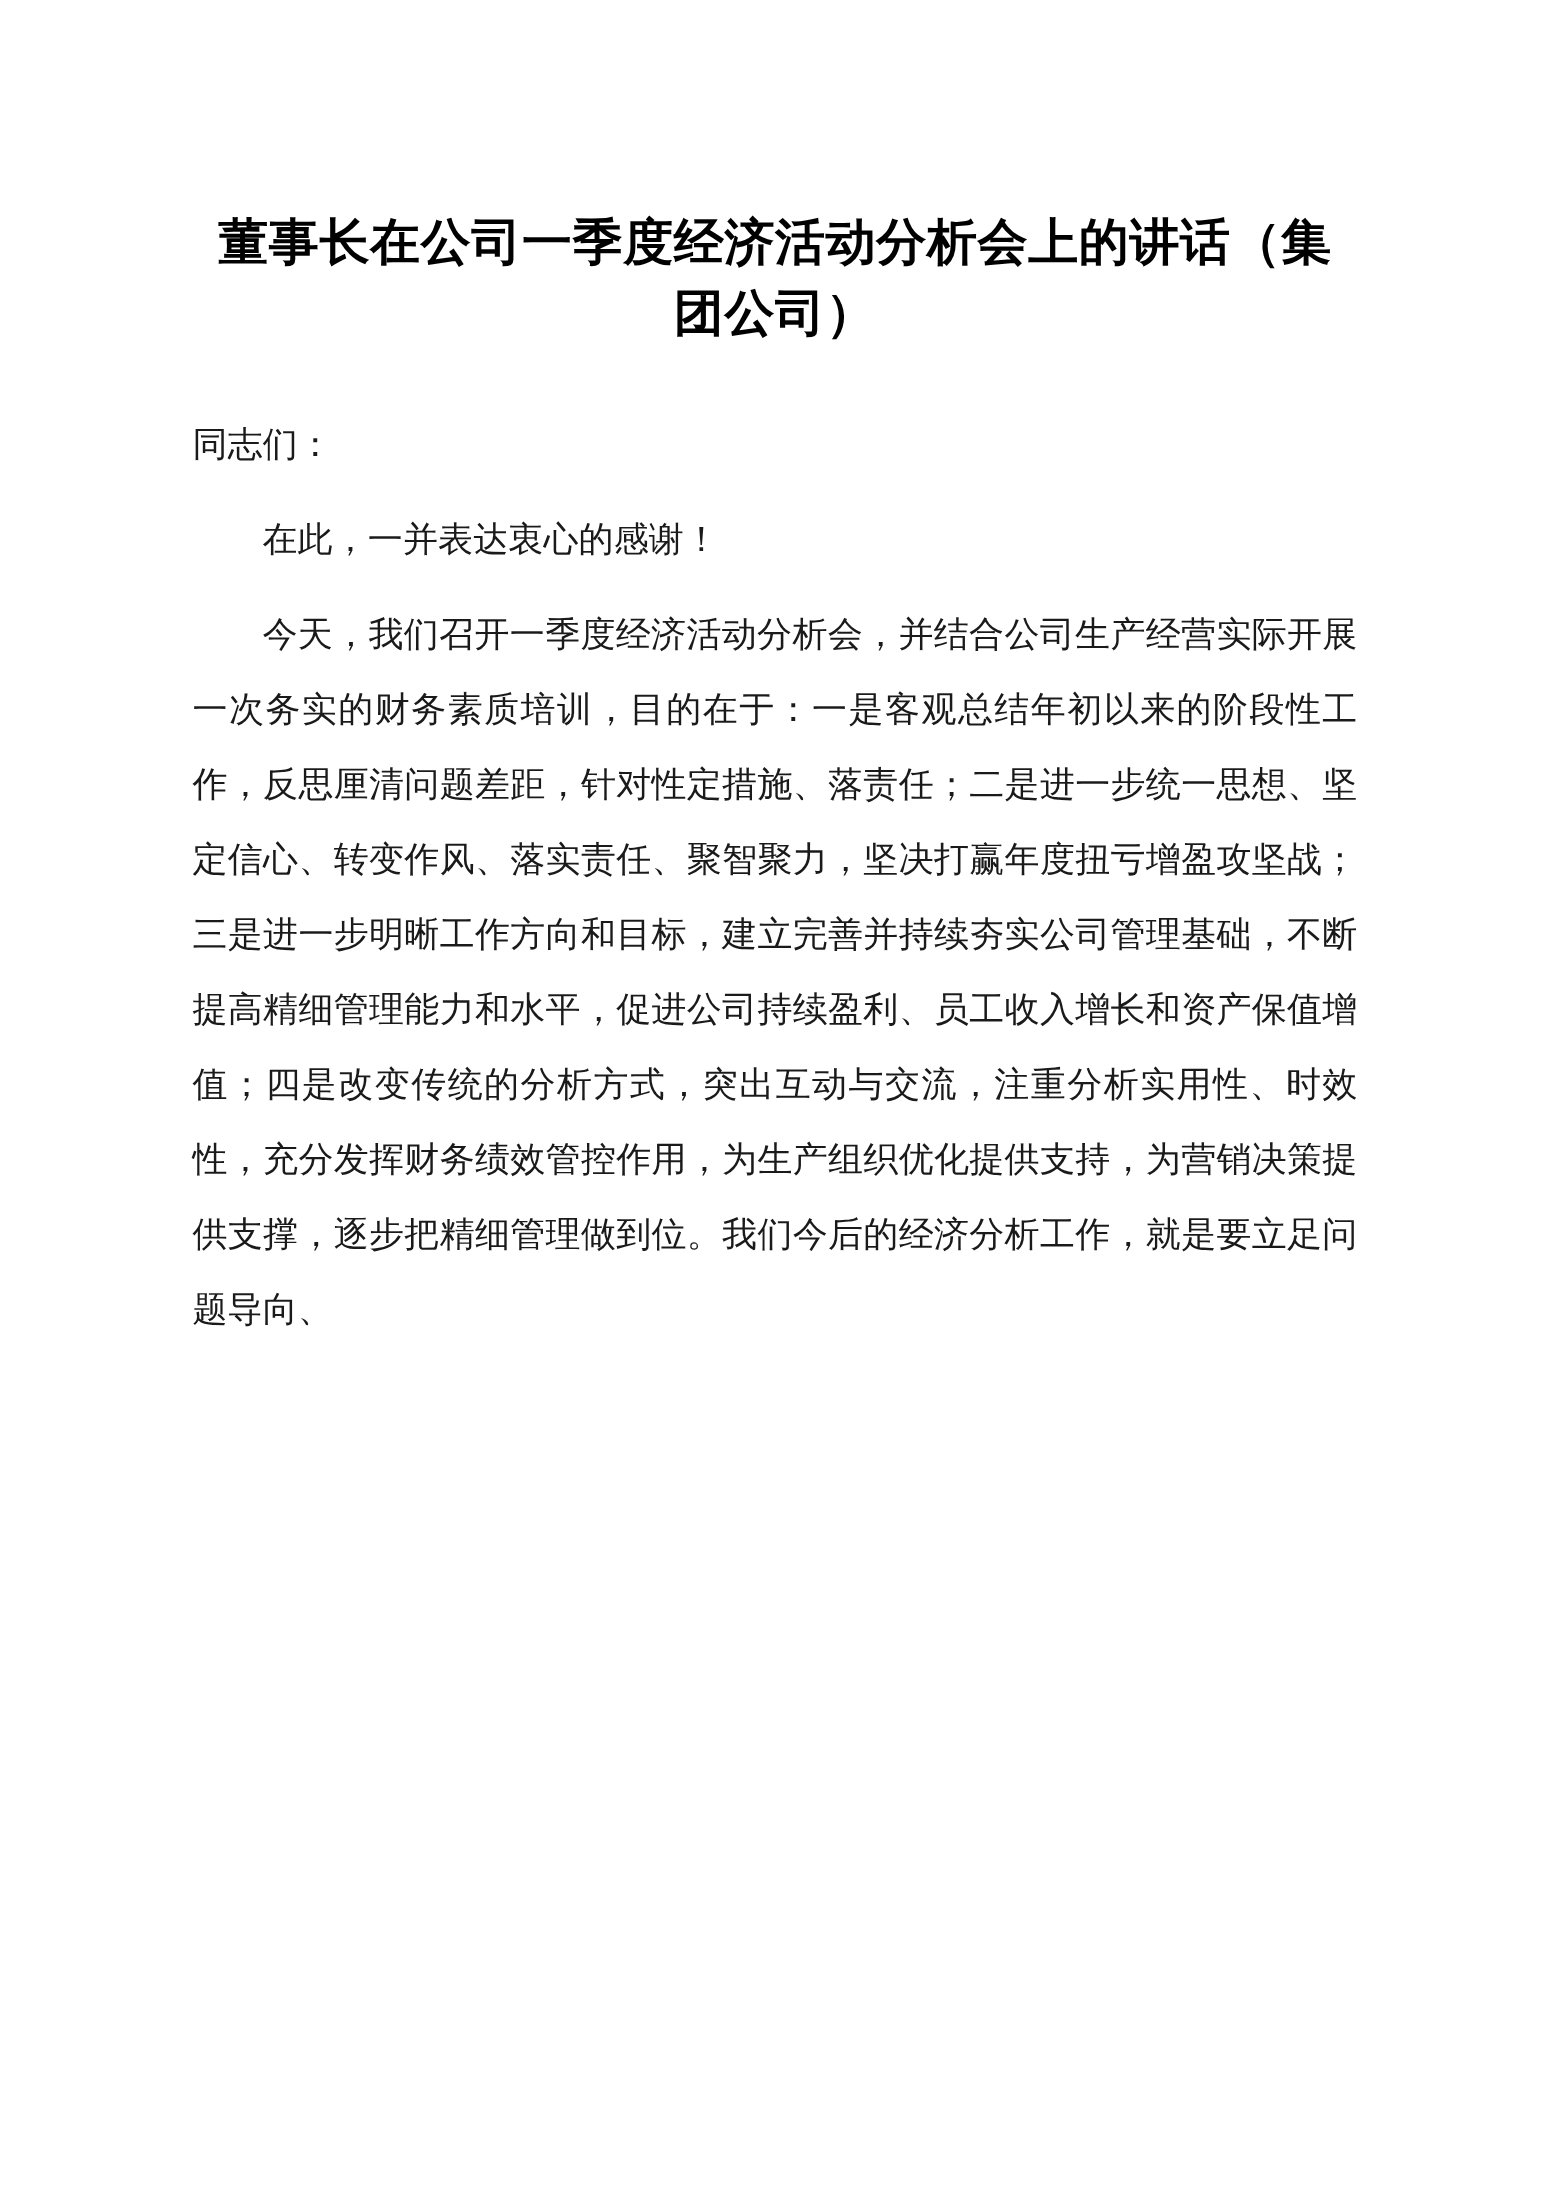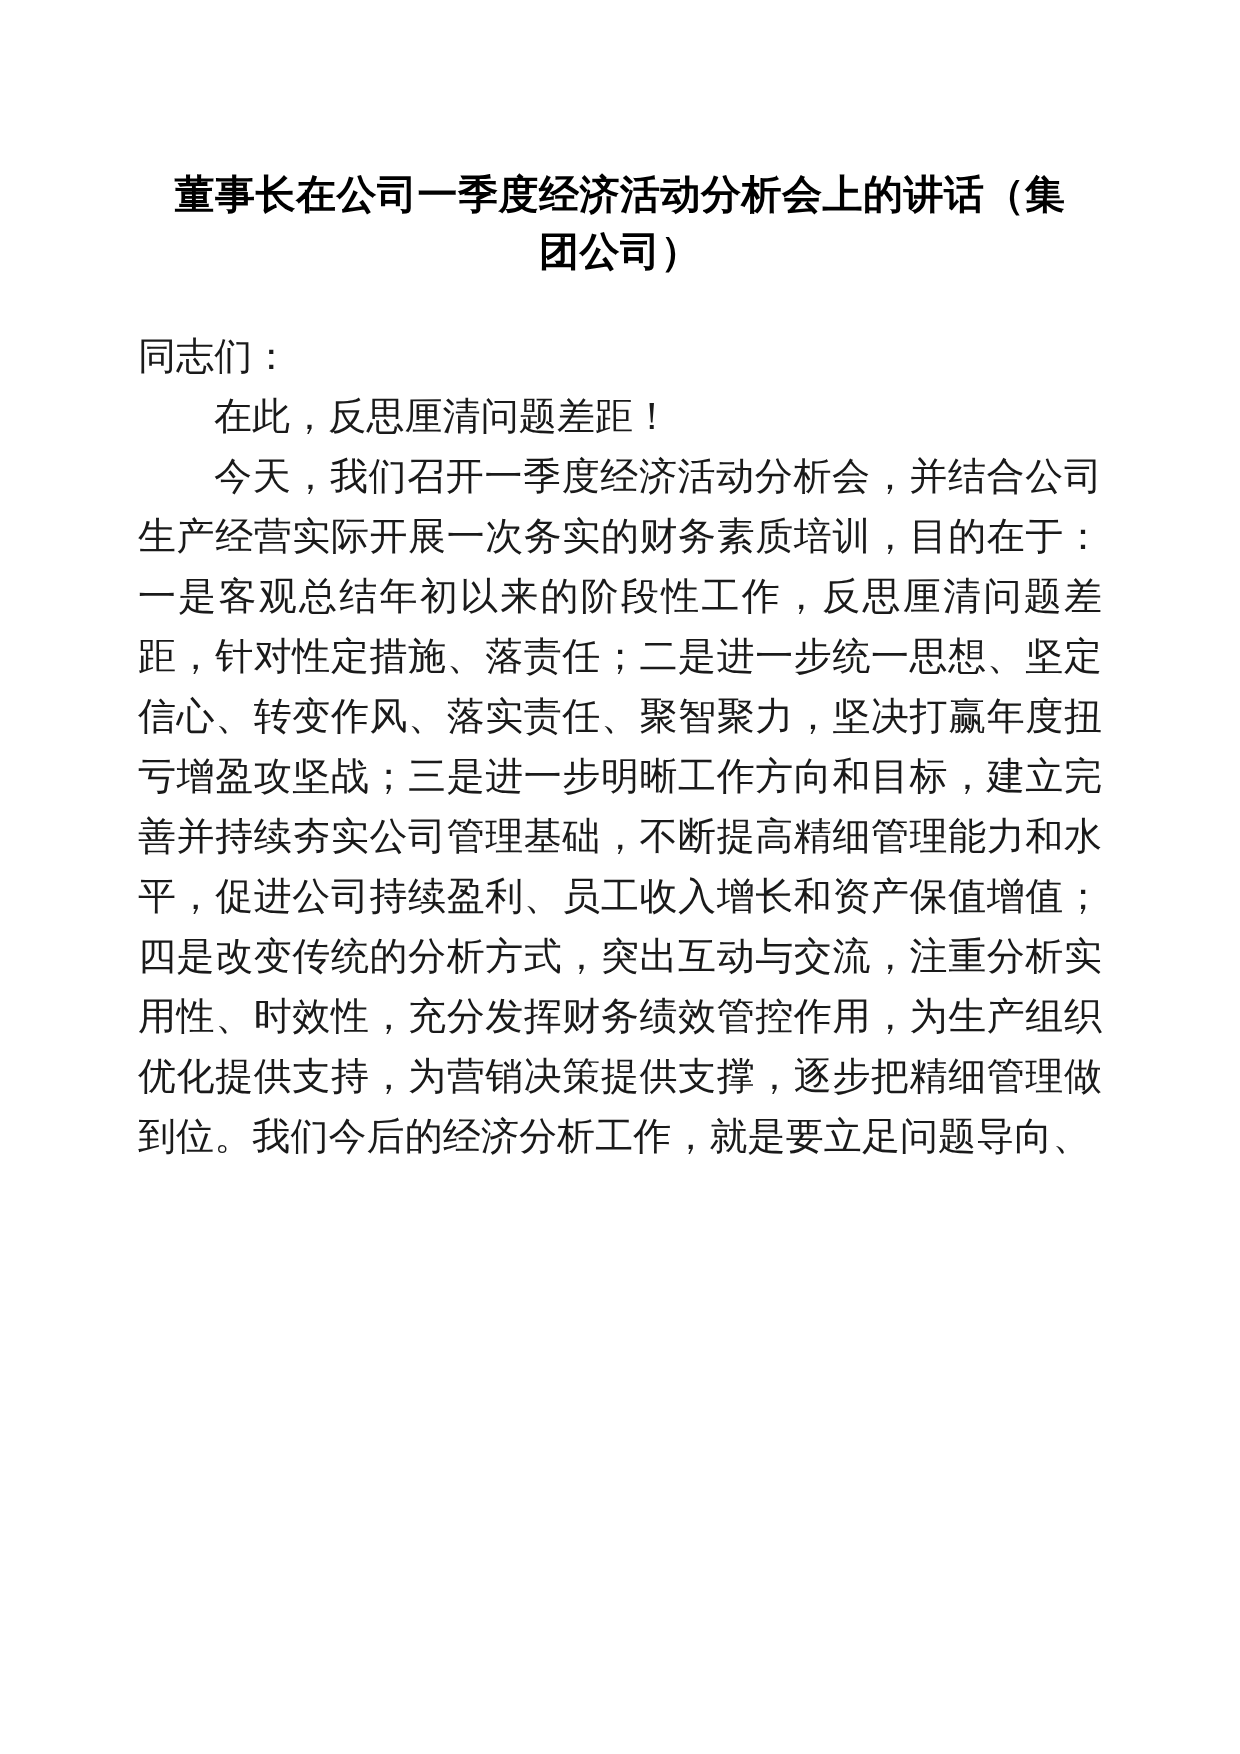--- a/index.html
+++ b/index.html
@@ -34,22 +34,22 @@
     font-weight: bold;
     text-align: center;
     letter-spacing: 0.5px;
     color: #000000;
   }
   .body-text {
     margin: 0;
     padding: 0;
   }
   p.para {
-    margin: 0;
-    font-size: 38px;
+    margin: 16px;
+    font-size: 28px;
     line-height: 60px;
     text-align: justify;
     text-justify: inter-ideograph;
     letter-spacing: 0.1px;
     color: #1a1a1a;
     word-break: break-all;
   }
   p.salutation {
     margin-top: 46px;
     text-indent: 0;
@@ -67,19 +67,19 @@
 <div class="page">
   <div class="content">
 
     <h1 class="doc-title">董事长在公司一季度经济活动分析会上的讲话（集团公司）</h1>
 
     <div class="body-text">
 
       <p class="para salutation">同志们：</p>
 
 
-      <p class="para indent">在此，反思厘清问题差距！</p>
+      <p class="para indent">在此，一并表达衷心的感谢！</p>
 
       <p class="para indent last">今天，我们召开一季度经济活动分析会，并结合公司生产经营实际开展一次务实的财务素质培训，目的在于：一是客观总结年初以来的阶段性工作，反思厘清问题差距，针对性定措施、落责任；二是进一步统一思想、坚定信心、转变作风、落实责任、聚智聚力，坚决打赢年度扭亏增盈攻坚战；三是进一步明晰工作方向和目标，建立完善并持续夯实公司管理基础，不断提高精细管理能力和水平，促进公司持续盈利、员工收入增长和资产保值增值；四是改变传统的分析方式，突出互动与交流，注重分析实用性、时效性，充分发挥财务绩效管控作用，为生产组织优化提供支持，为营销决策提供支撑，逐步把精细管理做到位。我们今后的经济分析工作，就是要立足问题导向、</p>
 
     </div>
   </div>
 </div>
 
 </body></html>

